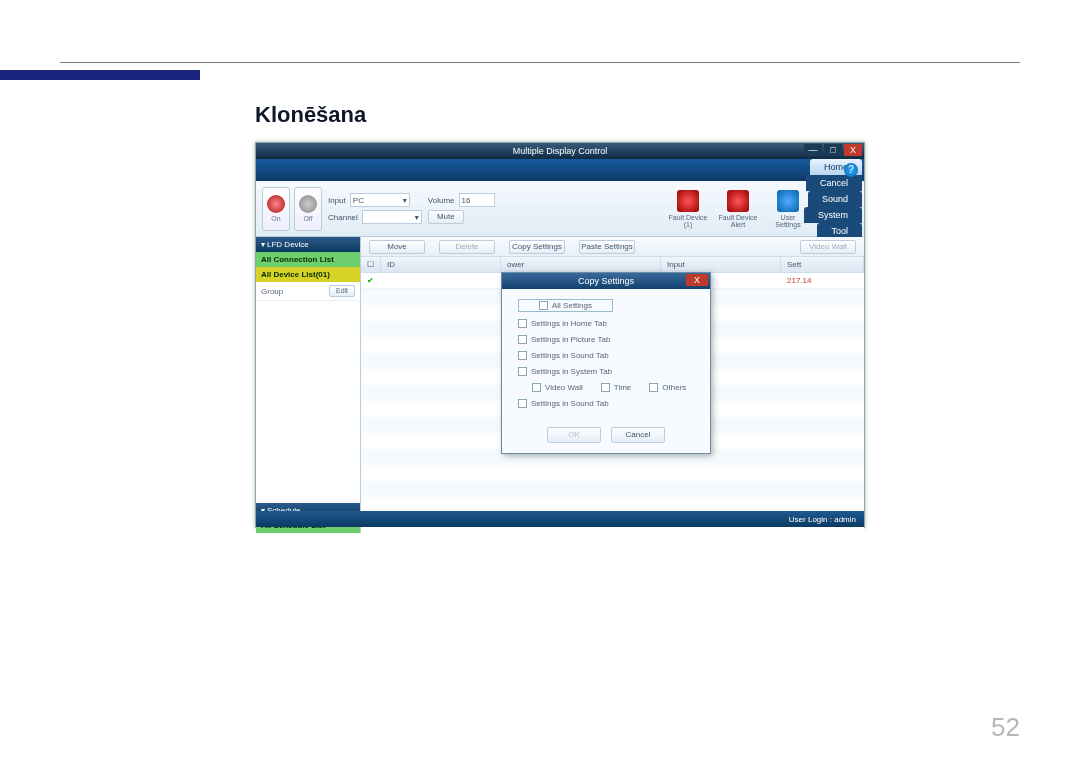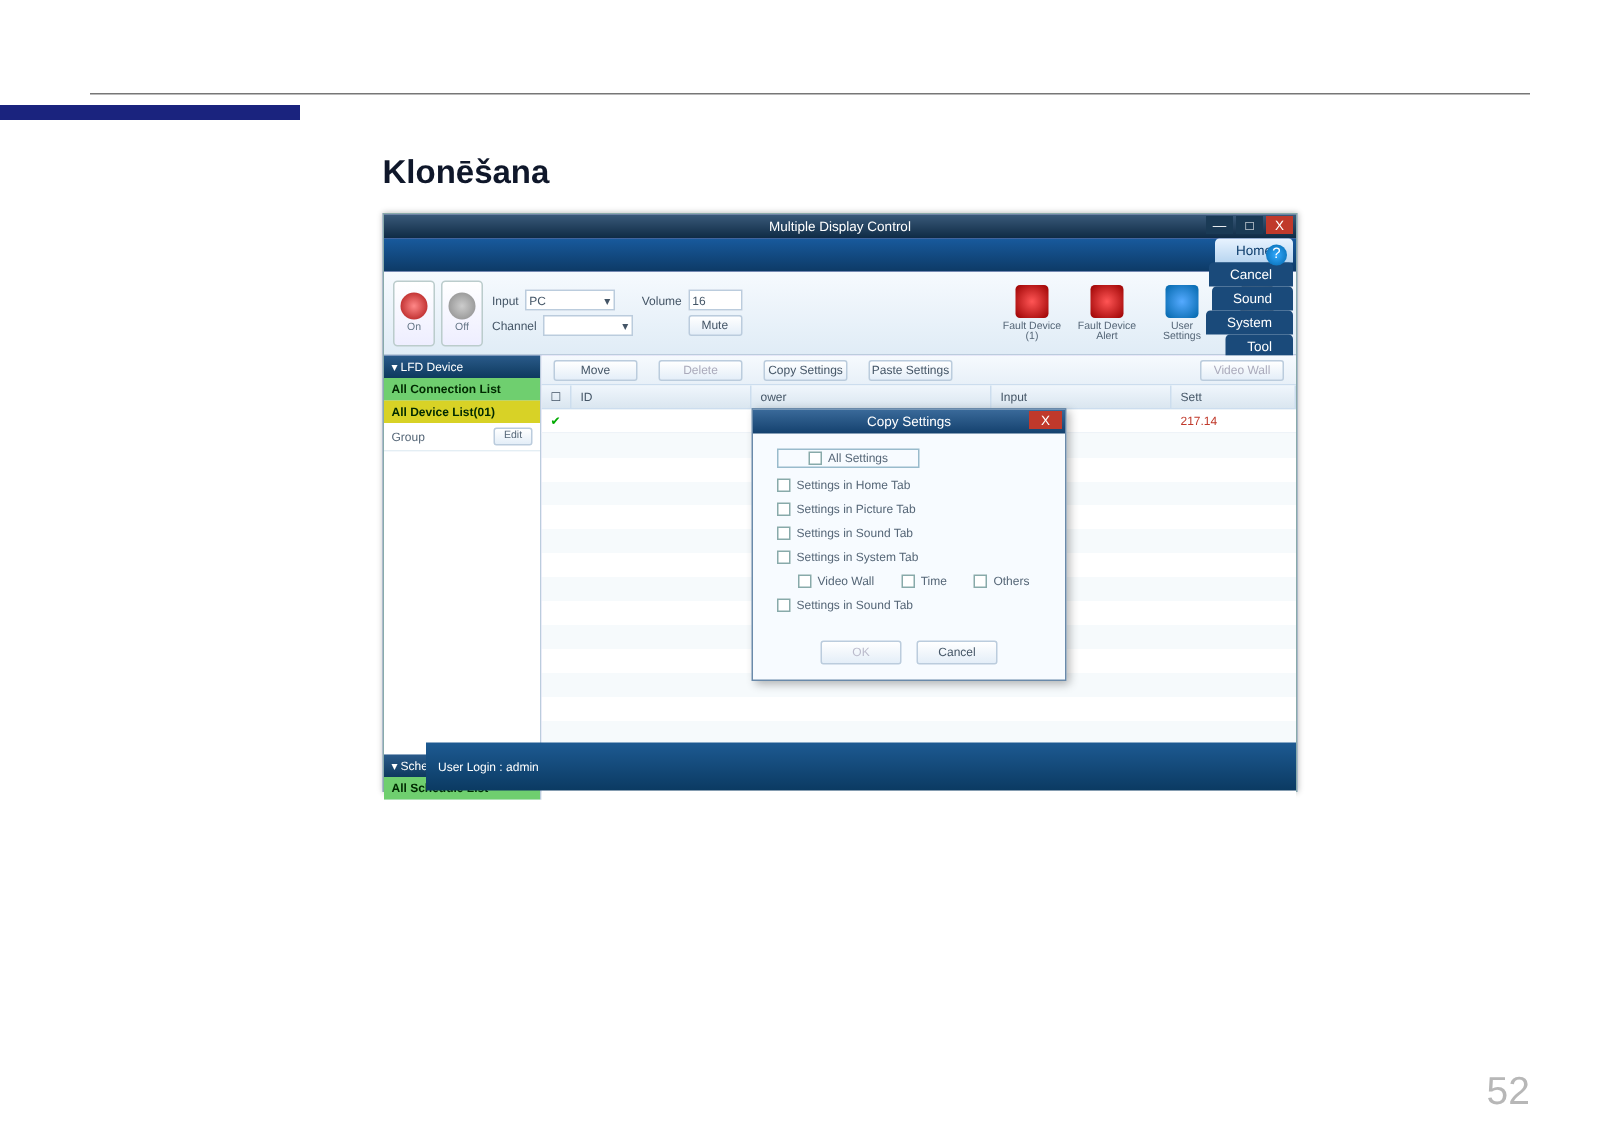--- a/index.html
+++ b/index.html
@@ -73,21 +73,21 @@
   .dlgclose { position: absolute; right: 2px; top: 1px; width: 22px; height: 12px; background: #c0392b; color: #fff; font-size: 9px; line-height: 12px; text-align: center; }
   .dlgbody { padding: 10px 16px 6px 16px; }
   .chkrow { display: flex; align-items: center; gap: 4px; font-size: 8px; color: #567; margin-bottom: 7px; }
   .chk { width: 9px; height: 9px; border: 1px solid #8aa; background: #fff; }
   .boxed { border: 1px solid #9bc; padding: 1px 20px; display: inline-flex; align-items: center; gap: 4px; }
   .indent { margin-left: 14px; display: flex; gap: 18px; }
   .dlgbtns { display: flex; justify-content: center; gap: 10px; padding: 6px 0 10px; }
   .dbtn { width: 54px; height: 16px; border: 1px solid #bcd; background: linear-gradient(#fff,#e4eef8); font-size: 8px; text-align: center; line-height: 14px; border-radius: 2px; color: #456; }
   .dbtn.dis { color: #bbc; }
 
-  .status { position: absolute; bottom: 0; left: 0; right: 0; height: 16px; background: linear-gradient(#1d5a92,#0b3a62); color: #fff; font-size: 8px; display: flex; align-items: center; padding: 16px 8px; margin-left: 28px; }
+  .status { position: absolute; bottom: 0; left: 0; right: 0; height: 16px; background: linear-gradient(#1d5a92,#0b3a62); color: #fff; font-size: 8px; display: flex; justify-content: flex-end; align-items: center; padding: 0 8px; }
 </style>
 </head>
 <body>
 
 <div class="top-rule"></div>
 <div class="indigo-bar"></div>
 
 <div class="content">
   <h2>Klonēšana</h2>
 
@@ -135,21 +135,21 @@
             </div>
           </div>
       </div>
       <div class="ctrlgrp">
         <div class="ctrlrow">
             <span>Volume</span>
             <div class="sel" style="width:36px">
               <span>16</span>
             </div>
           </div>
-        <div class="ctrlrow" style="justify-content:flex-end">
+        <div class="ctrlrow" style="">
             <div class="smbtn">Mute</div>
           </div>
       </div>
       <div class="icogrp">
         <div class="ico">
             <div class="icoimg red"></div>
             <span>Fault Device (1)</span>
           </div>
         <div class="ico">
             <div class="icoimg red"></div>

